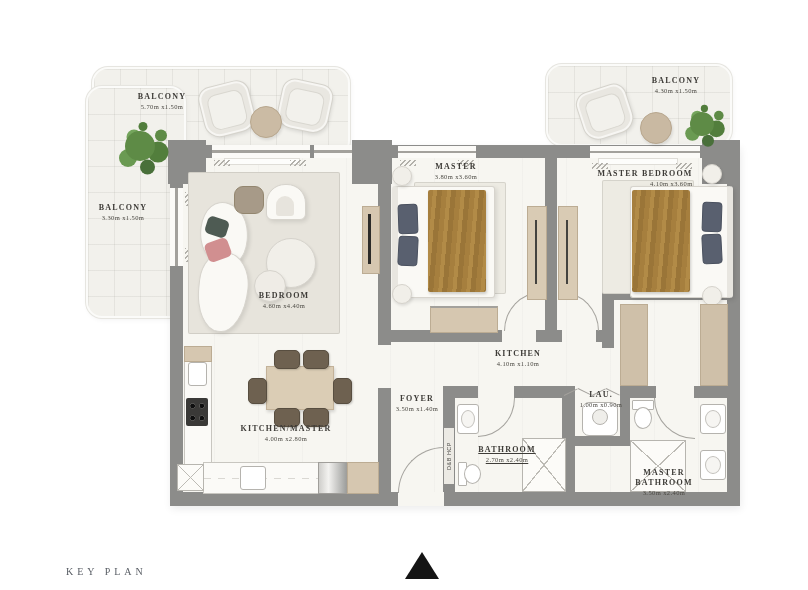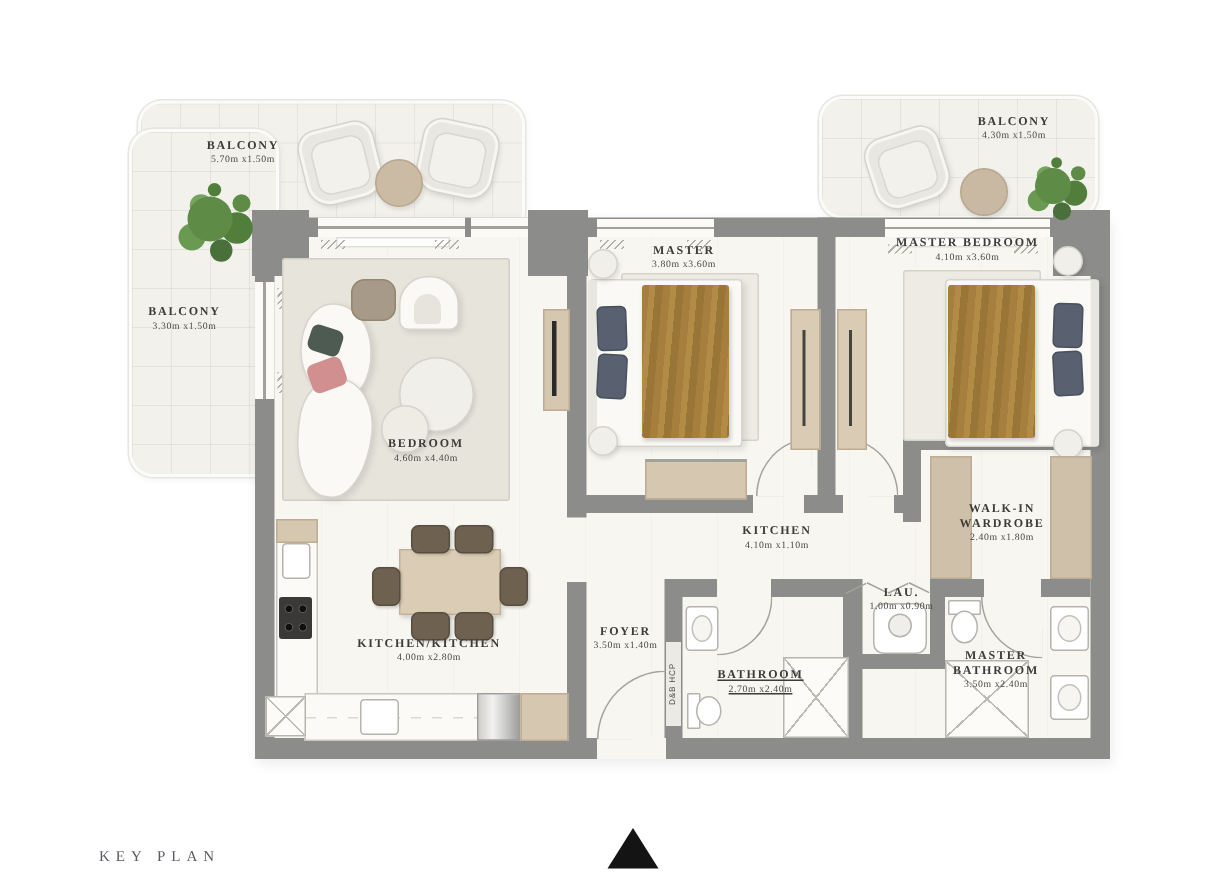--- a/index.html
+++ b/index.html
@@ -224,53 +224,49 @@
     <div class="rd">3.30m x1.50m</div>
   </div>
   <div class="lbl" style="left:676px;top:76px;">
     <div class="rn">BALCONY</div>
     <div class="rd">4.30m x1.50m</div>
   </div>
   <div class="lbl" style="left:456px;top:162px;">
     <div class="rn">MASTER</div>
     <div class="rd">3.80m x3.60m</div>
   </div>
-  <div class="lbl" style="left:645px;top:157px;">
+  <div class="lbl" style="left:645px;top:169px;text-align:right;">
     <div class="rn">MASTER BEDROOM</div>
     <div class="rd">4.10m x3.60m</div>
   </div>
   <div class="lbl" style="left:284px;top:291px;">
     <div class="rn">BEDROOM</div>
     <div class="rd">4.60m x4.40m</div>
   </div>
   <div class="lbl" style="left:286px;top:424px;">
-    <div class="rn">KITCHEN/KITCHEN</div>
+    <div class="rn">KITCHEN/MASTER</div>
     <div class="rd">4.00m x2.80m</div>
   </div>
   <div class="lbl" style="left:518px;top:349px;">
     <div class="rn">KITCHEN</div>
     <div class="rd">4.10m x1.10m</div>
   </div>
-  <div class="lbl" style="left:417px;top:416px;width:60px;">
+  <div class="lbl" style="left:417px;top:394px;width:60px;">
     <div class="rn">FOYER</div>
     <div class="rd">3.50m x1.40m</div>
   </div>
   <div class="lbl" style="left:507px;top:445px;text-decoration:underline;">
     <div class="rn">BATHROOM</div>
     <div class="rd">2.70m x2.40m</div>
   </div>
   <div class="lbl" style="left:601px;top:390px;">
     <div class="rn">LAU.</div>
     <div class="rd">1.00m x0.90m</div>
   </div>
-  <div class="lbl" style="left:668px;top:334px;width:72px;">
-    <div class="rn">WALK-IN WARDROBE</div>
-    <div class="rd">2.40m x1.80m</div>
-  </div>
-  <div class="lbl" style="left:664px;top:432px;width:78px;">
+  <div class="lbl" style="left:664px;top:468px;width:78px;">
     <div class="rn">MASTER BATHROOM</div>
     <div class="rd">3.50m x2.40m</div>
   </div>
 
   <div class="keyplan" style="left:66px;top:566px;">KEY PLAN</div>
   <div class="north" style="left:405px;top:552px;"></div>
 
 </div>
 
 </body></html>

